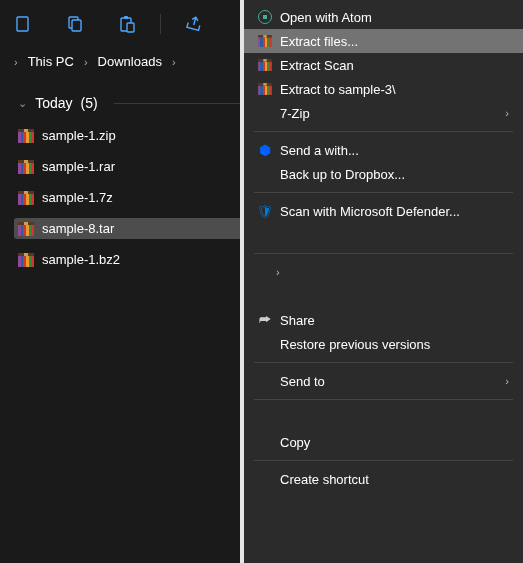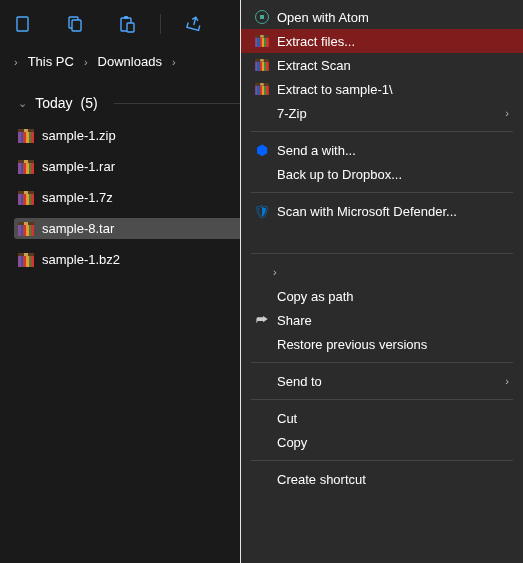--- a/index.html
+++ b/index.html
@@ -97,33 +97,33 @@
       height: 3px;
       background: #c9a050;
     }
     .context-menu {
       position: absolute;
       top: 0;
       right: 0;
       width: 283px;
       height: 563px;
       background: #2b2b2b;
-      border-left: 1px solid #e5e5e5;
+      border-left: 4px solid #e5e5e5;
       padding: 5px 0;
       overflow-y: auto;
     }
     .menu-item {
       display: flex;
       align-items: center;
       padding: 4px 10px 4px 10px;
       cursor: pointer;
       min-height: 22px;
     }
     .menu-item.highlighted {
-      background: #7f1d1d;
+      background: #737373;
     }
     .menu-icon {
       width: 22px;
       height: 16px;
       display: flex;
       align-items: center;
       justify-content: center;
       flex-shrink: 0;
     }
     .menu-label {
@@ -241,21 +241,21 @@
     <div class="menu-item">
       <span class="menu-icon">
         <span class="archive-icon" style="transform: scale(0.85);"></span>
       </span>
       <span class="menu-label">Extract Scan</span>
     </div>
     <div class="menu-item">
       <span class="menu-icon">
         <span class="archive-icon" style="transform: scale(0.85);"></span>
       </span>
-      <span class="menu-label">Extract to sample-1\</span>
+      <span class="menu-label">Extract to sample-3\</span>
     </div>
     <div class="menu-item">
       <span class="menu-icon"></span>
       <span class="menu-label">7-Zip</span>
       <span class="menu-arrow">›</span>
     </div>
     <div class="menu-sep"></div>
     <div class="menu-item">
       <span class="menu-icon dropbox-icon">⬢</span>
       <span class="menu-label">Send a with...</span>
@@ -272,40 +272,38 @@
     <div class="menu-item">
       <span class="menu-icon"></span>
     </div>
     <div class="menu-sep"></div>
     <div class="menu-item">
       <span class="menu-icon"></span>
       <span class="menu-arrow">›</span>
     </div>
     <div class="menu-item">
       <span class="menu-icon"></span>
-      <span class="menu-label">Copy as path</span>
     </div>
     <div class="menu-item">
       <span class="menu-icon share-icon">⮫</span>
       <span class="menu-label">Share</span>
     </div>
     <div class="menu-item">
       <span class="menu-icon"></span>
       <span class="menu-label">Restore previous versions</span>
     </div>
     <div class="menu-sep"></div>
     <div class="menu-item">
       <span class="menu-icon"></span>
       <span class="menu-label">Send to</span>
       <span class="menu-arrow">›</span>
     </div>
     <div class="menu-sep"></div>
     <div class="menu-item">
       <span class="menu-icon"></span>
-      <span class="menu-label">Cut</span>
     </div>
     <div class="menu-item">
       <span class="menu-icon"></span>
       <span class="menu-label">Copy</span>
     </div>
     <div class="menu-sep"></div>
     <div class="menu-item">
       <span class="menu-icon"></span>
       <span class="menu-label">Create shortcut</span>
     </div>

